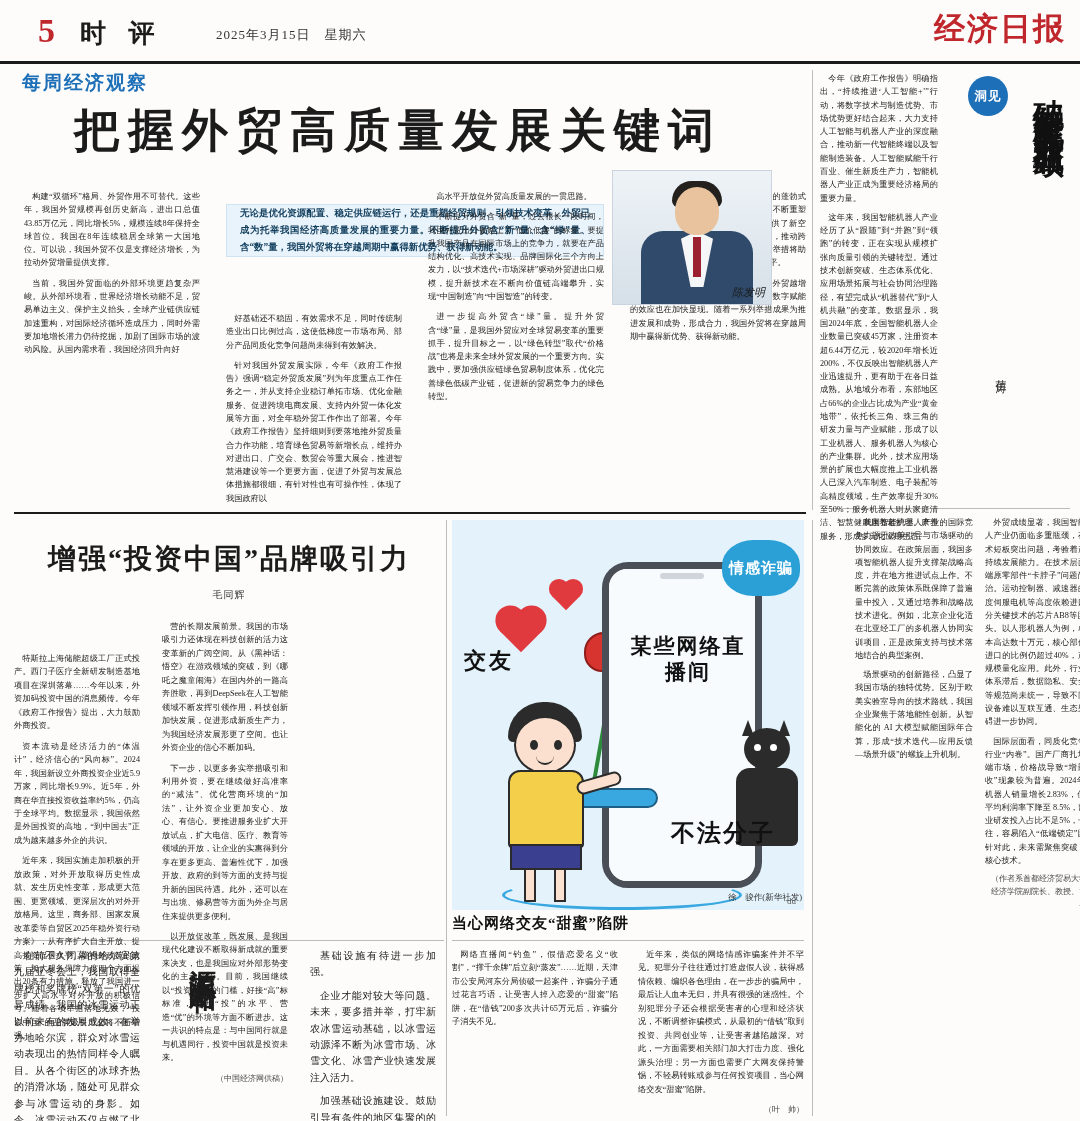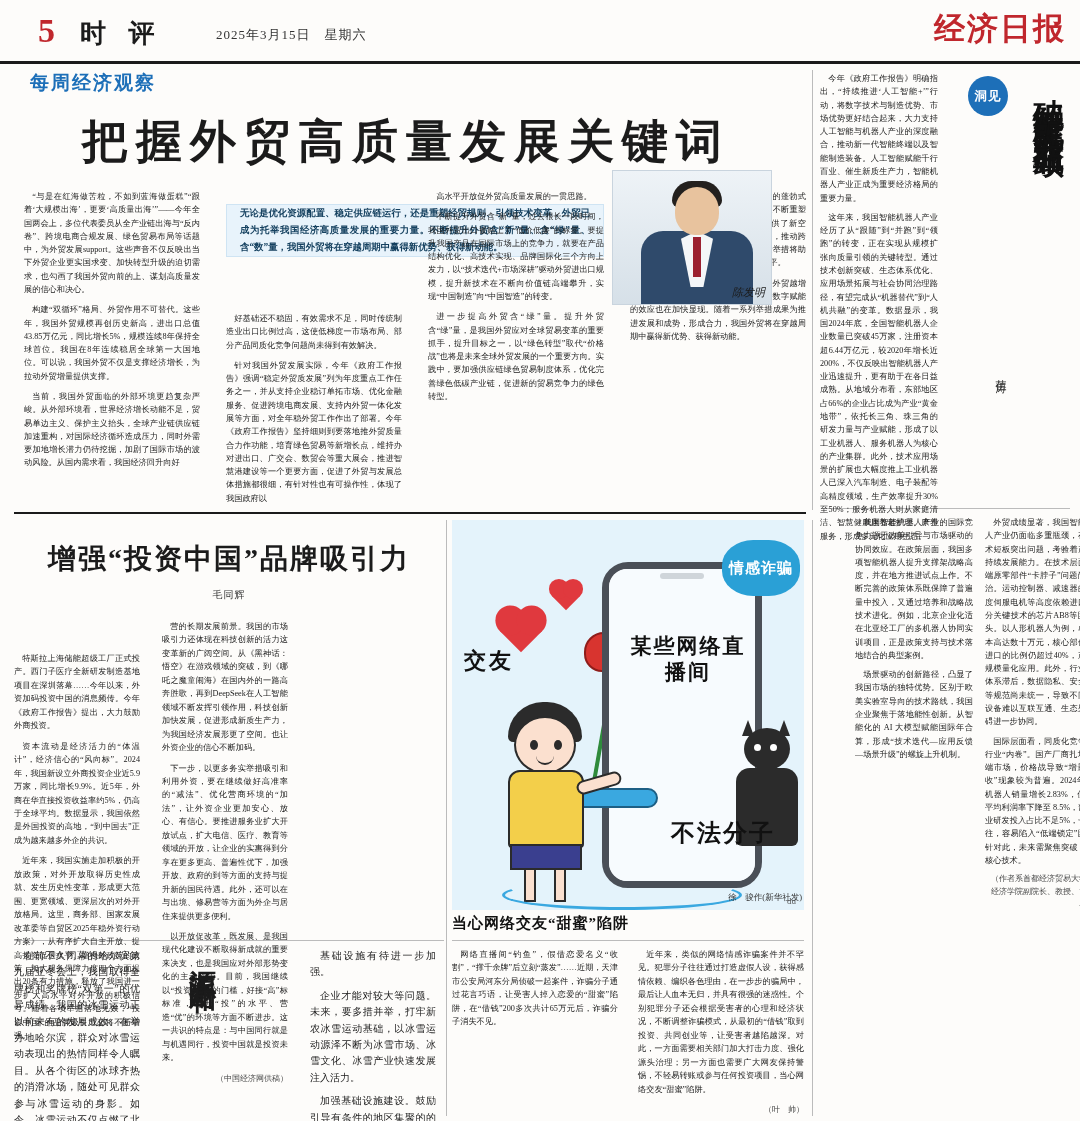--- a/index.html
+++ b/index.html
@@ -39,27 +39,27 @@
     letter-spacing:2px;
     font-family:"Liberation Serif", serif;
   }
 
   
   .vrule { position:absolute; width:1px; background:#bbb; }
   .hrule { position:absolute; height:1px; background:#bbb; }
   .hrule-dark { position:absolute; height:2px; background:#1b1b1b; }
 
   
-  .lead { position:absolute; left:16px; top:70px; width:780px; }
+  .lead { position:absolute; left:8px; top:70px; width:780px; }
   .kicker {
     font-size:19px; font-weight:bold; color:#1d6fb8;
     letter-spacing:2px; text-align:left; margin-left:14px;
   }
   .lead-title {
-    margin-top:20px;
+    margin-top:9px;
     font-size:46px; font-weight:bold; letter-spacing:8px;
     text-align:center; line-height:1.15;
   }
   .lead-body { position:absolute; left:24px; top:190px; width:780px; height:300px; }
   .lc { position:absolute; top:0; width:176px; font-size:8.2px; line-height:1.62; text-align:justify; color:#222; }
   .lc p { margin:0 0 7px 0; text-indent:1em; }
   .lc1 { left:0; }
   .lc2 { left:202px; }
   .lc3 { left:404px; }
   .lc4 { left:606px; }
@@ -232,21 +232,20 @@
   <div class="hrule" style="left:14px; top:940px; width:430px;"></div>
   <div class="hrule" style="left:452px; top:940px; width:352px;"></div>
 
   <div class="lead">
     <div class="kicker">每周经济观察</div>
     <div class="lead-title">把握外贸高质量发展关键词</div>
   </div>
 
   <div class="lead-body">
     <div class="lc lc1">
-      <p>“与是在红海做苦粒，不如到蓝海做蛋糕”“跟着‘大规模出海’，更要‘高质量出海’”——今年全国两会上，多位代表委员从全产业链出海与“反内卷”、跨境电商合规发展、绿色贸易布局等话题中，为外贸发展support。这些声音不仅反映出当下外贸企业更实国求变、加快转型升级的迫切需求，也勾画了我国外贸向前的上、谋划高质量发展的信心和决心。</p>
       <p>构建“双循环”格局、外贸作用不可替代。这些年，我国外贸规模再创历史新高，进出口总值43.85万亿元，同比增长5%，规模连续8年保持全球首位。我国在8年连续稳居全球第一大国地位。可以说，我国外贸不仅是支撑经济增长，为拉动外贸增量提供支撑。</p>
       <p>当前，我国外贸面临的外部环境更趋复杂严峻。从外部环境看，世界经济增长动能不足，贸易单边主义、保护主义抬头，全球产业链供应链加速重构，对国际经济循环造成压力，同时外需要加地增长潜力仍待挖掘，加剧了国际市场的波动风险。从国内需求看，我国经济回升向好</p>
     </div>
 
     <div class="pullquote">无论是优化资源配置、稳定供应链运行，还是重塑经贸规则、引领技术变革，外贸已成为托举我国经济高质量发展的重要力量。不断提升外贸含“新”量、含“绿”量、含“数”量，我国外贸将在穿越周期中赢得新优势、获得新动能。</div>
 
     <div class="lc lc2" style="top:122px;">
       <p>好基础还不稳固，有效需求不足，同时传统制造业出口比例过高，这使低梯度一市场布局、部分产品同质化竞争问题尚未得到有效解决。</p>
       <p>针对我国外贸发展实际，今年《政府工作报告》强调“稳定外贸质发展”列为年度重点工作任务之一，并从支持企业稳订单拓市场、优化金融服务、促进跨境电商发展、支持内外贸一体化发展等方面，对全年稳外贸工作作出了部署。今年《政府工作报告》坚持细则到要落地推外贸质量合力作功能，培育绿色贸易等新增长点，维持办对进出口、广交会、数贸会等重大展会，推进智慧港建设等一个更要方面，促进了外贸与发展总体措施都很细，有针对性也有可操作性，体现了我国政府以</p>
     </div>

